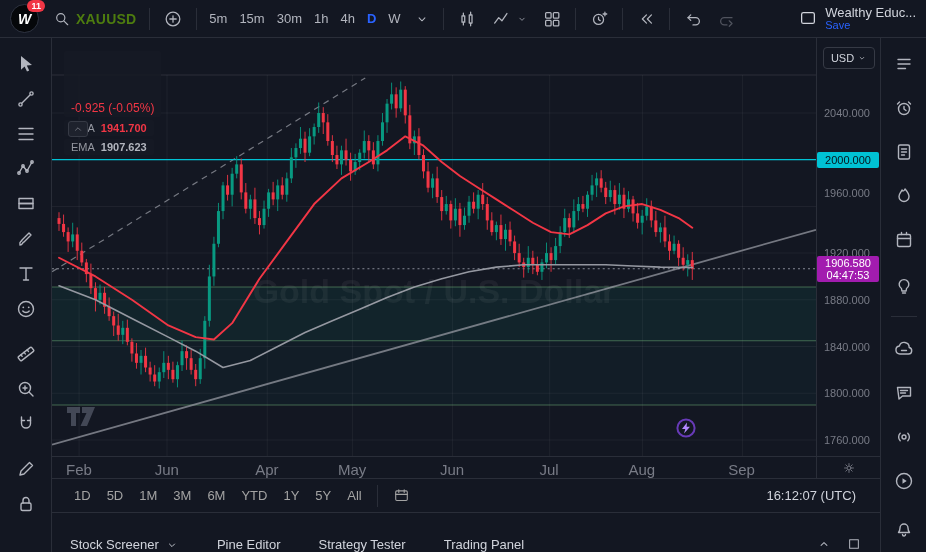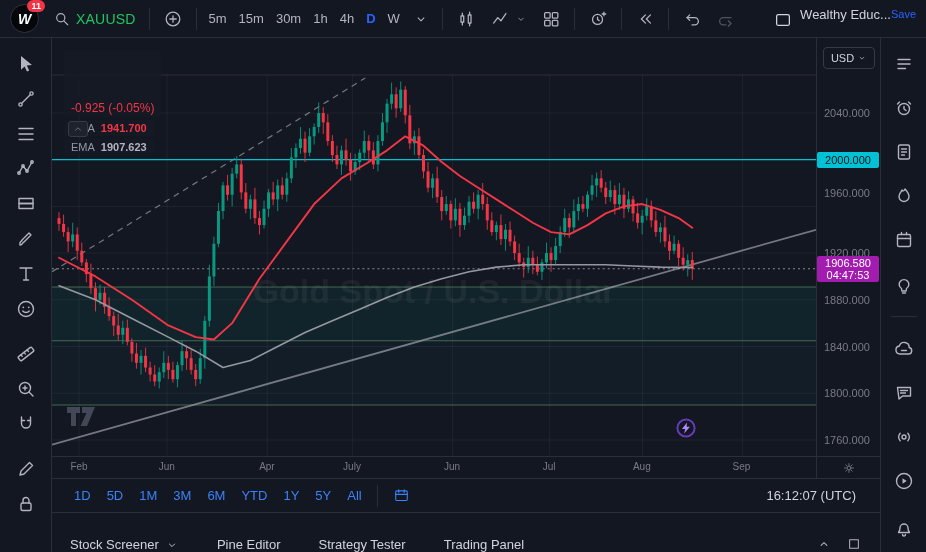--- a/index.html
+++ b/index.html
@@ -14,26 +14,26 @@
   
   .topbar { height:38px; flex:0 0 38px; display:flex; align-items:center; gap:2px;
             padding:0 10px; background:#131722; border-bottom:1px solid #2a2e39; }
   .logo { position:relative; width:29px; height:29px; border-radius:50%; background:#05070a;
           border:1px solid #2f3442; display:flex; align-items:center; justify-content:center;
           color:#fff; font-weight:700; font-style:italic; font-size:14px; margin-right:6px; cursor:pointer; }
   .badge { position:absolute; top:-5px; right:-7px; background:#f23645; color:#fff; font-size:9px;
            font-weight:700; font-style:normal; border-radius:8px; padding:1px 4px; line-height:10px; }
   .tbtn { display:flex; align-items:center; gap:5px; background:none; border:none; color:#b2b5be;
           font-family:inherit; font-size:13px; padding:4px 6px; border-radius:4px; cursor:pointer; }
-  .symbol { color:#22c55e; font-weight:400; font-size:14px; letter-spacing:.2px; }
+  .symbol { color:#4d7c0f; font-weight:700; font-size:14px; letter-spacing:.2px; }
   .vsep { width:1px; height:22px; background:#2a2e39; margin:0 5px; flex:0 0 1px; }
   .tf { padding:4px 5px; font-size:13px; }
   .tf.active { color:#2962ff; font-weight:700; }
   .title-group { margin-left:auto; display:flex; align-items:flex-start; gap:7px; cursor:pointer; }
-  .title-col { display:flex; flex-direction:row; line-height:13px; }
+  .title-col { display:flex; flex-direction:column; line-height:13px; }
   .layout-title { font-size:13px; color:#d1d4dc; }
   .save { font-size:11px; color:#2962ff; cursor:pointer; }
   .dim { color:#50535e; }
   svg.ic { display:block; stroke:currentColor; fill:none; stroke-width:1.4;
            stroke-linecap:round; stroke-linejoin:round; }
 
   
   .main { flex:1; display:flex; min-height:0; }
   .left-toolbar { width:52px; flex:0 0 52px; border-right:1px solid #2a2e39;
                   display:flex; flex-direction:column; align-items:center; padding-top:12px; gap:7px; }
@@ -64,29 +64,29 @@
                 font-size:11px; color:#787b86; background:#131722; }
   .usd-btn { position:absolute; top:9px; left:6px; width:52px; height:22px; background:none;
              border:1px solid #363a45; border-radius:4px; color:#d1d4dc; font-family:inherit;
              font-size:11px; display:flex; align-items:center; justify-content:center; gap:3px; cursor:pointer; }
   .tick { position:absolute; left:7px; height:14px; line-height:14px; }
   .axis-tag { position:absolute; left:0; right:1px; z-index:6; border-radius:2px; text-align:center; }
   .tag-cyan { height:16px; line-height:16px; color:#06131a; font-weight:400; }
   .tag-last { color:#fff; padding:1px 0; line-height:12px; }
 
   .time-axis { height:22px; flex:0 0 22px; border-top:1px solid #2a2e39; display:flex;
-               font-size:10px; color:#787b86; }
+               font-size:15px; color:#787b86; }
   .ta-labels { flex:1; position:relative; cursor:ew-resize; }
   .month { position:absolute; top:4px; width:28px; text-align:center; }
   .ta-corner { width:64px; flex:0 0 64px; border-left:1px solid #2a2e39; display:flex;
                align-items:center; justify-content:center; color:#787b86; }
 
   .range-bar { height:34px; flex:0 0 34px; border-top:1px solid #2a2e39; display:flex;
                align-items:center; gap:4px; padding:0 10px 0 16px; font-size:13px; color:#b2b5be; }
-  .rng { background:none; border:none; color:#3b82f6; font-family:inherit; font-size:13px;
+  .rng { background:none; border:none; color:#a3a3a3; font-family:inherit; font-size:13px;
          padding:3px 6px; border-radius:4px; cursor:pointer; }
   .clock { margin-left:auto; color:#d1d4dc; padding-right:14px; cursor:pointer; font-size:13px; }
 
   .bottom-bar { height:40px; flex:0 0 40px; border-top:1px solid #2a2e39; display:flex;
                 align-items:flex-end; gap:38px; padding:0 18px; font-size:13px; color:#d1d4dc; }
   .bb-item { display:flex; align-items:center; gap:6px; background:none; border:none; color:#d1d4dc;
              font-family:inherit; font-size:13px; cursor:pointer; }
   .bb-right { margin-left:auto; display:flex; gap:14px; color:#b2b5be; }
 
   .right-sidebar { width:46px; flex:0 0 46px; border-left:1px solid #2a2e39; display:flex;
@@ -652,21 +652,21 @@
             <div>04:47:53</div>
           </div>
         </div>
       </div>
 
       <div class="time-axis">
         <div class="ta-labels" id="ta-labels">
             <div class="month" style="left: 13.02px;">Feb</div>
             <div class="month" style="left: 100.835px;">Jun</div>
             <div class="month" style="left: 200.935px;">Apr</div>
-            <div class="month" style="left: 286.02px;">July</div>
+            <div class="month" style="left: 286.02px;">May</div>
             <div class="month" style="left: 386.12px;">Jun</div>
             <div class="month" style="left: 483.035px;">Jul</div>
             <div class="month" style="left: 575.855px;">Aug</div>
             <div class="month" style="left: 675.5px;">Sep</div>
           </div>
         <div class="ta-corner">
           <svg class="ic" width="14" height="14" viewBox="0 0 22 22">
               <circle cx="11" cy="11" r="3"></circle>
               <path d="M11 4v3M11 15v3M4 11h3M15 11h3M6 6l2 2M14 14l2 2M16 6l-2 2M8 14l-2 2"></path>
             </svg>

